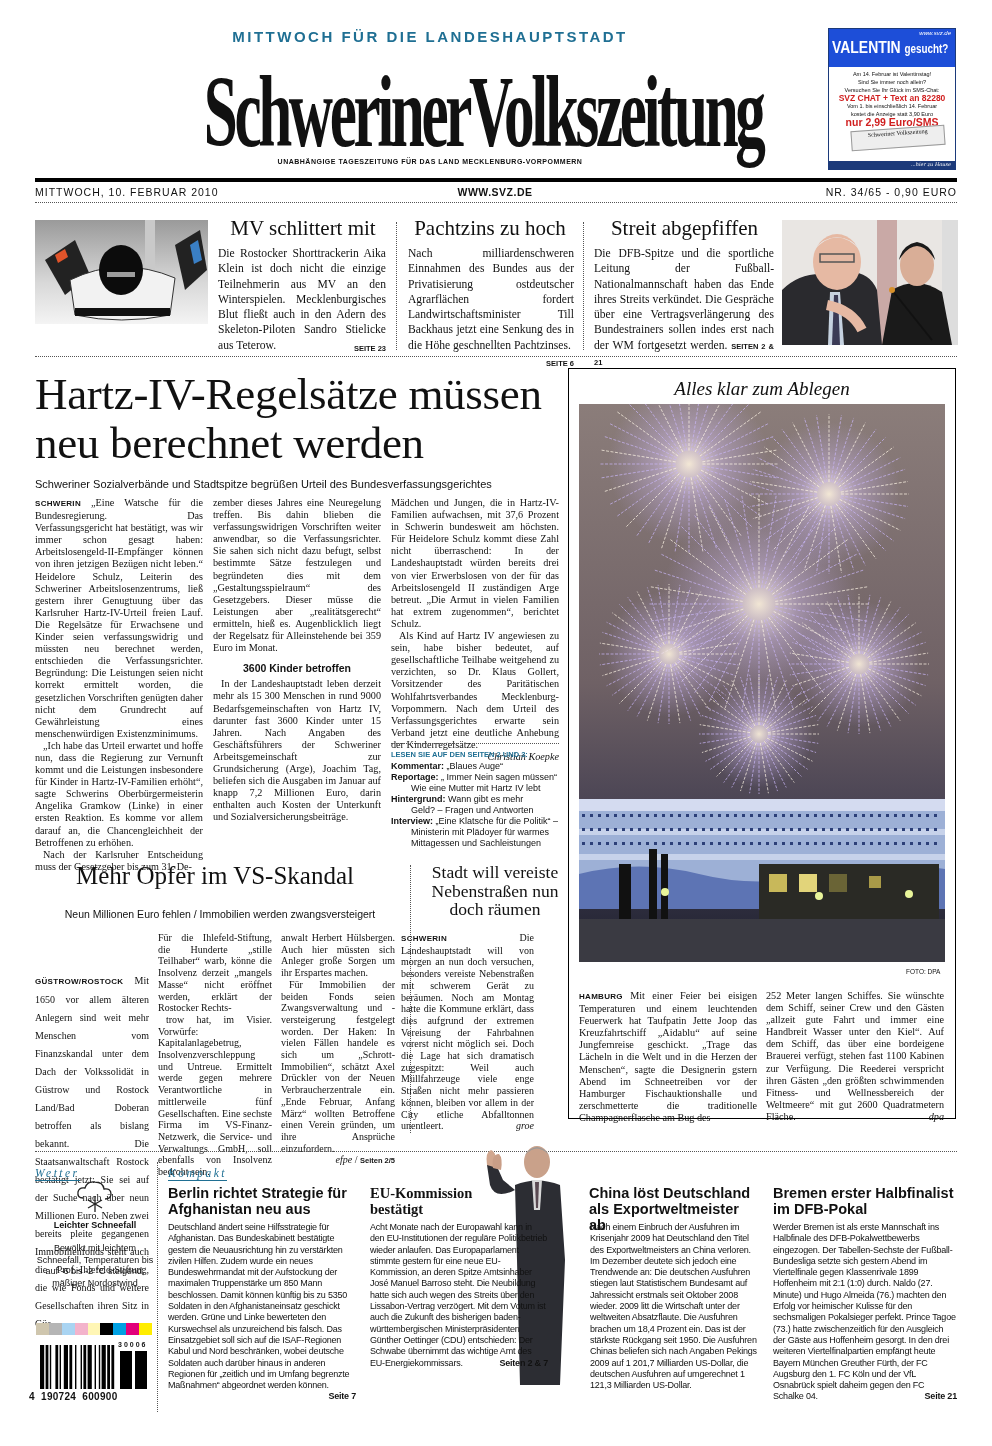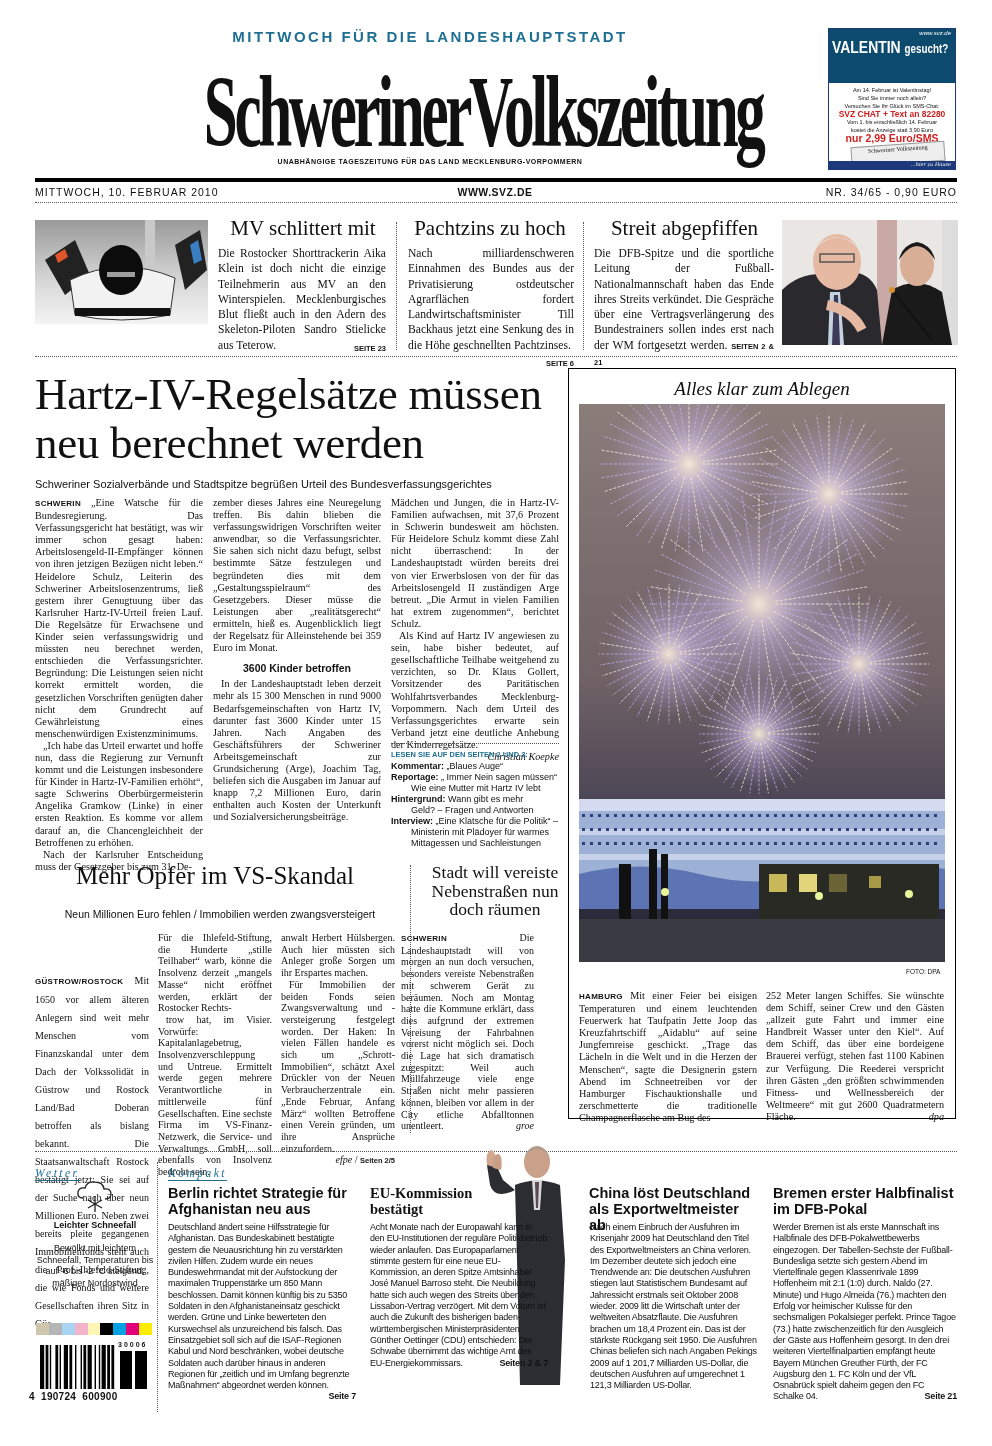--- a/index.html
+++ b/index.html
@@ -12,21 +12,21 @@
 
   
   .tagline-top { left:230px; top:28px; width:400px; text-align:center; color:#1f6f93; font-family:"Liberation Sans", sans-serif; font-weight:bold; letter-spacing:2.5px; font-size:15px; }
   .mast-title { left:95px; top:62px; width:680px; text-align:center; font-family:"Liberation Serif", serif; font-weight:bold; font-size:90px; letter-spacing:-5px; transform:scaleX(0.68) scaleY(1.12); transform-origin:center top; white-space:nowrap; line-height:1; }
   .mast-sub { left:230px; top:158px; width:400px; text-align:center; font-family:"Liberation Sans", sans-serif; font-size:7px; font-weight:bold; letter-spacing:0.5px; }
   .rule-thick { left:35px; top:178px; width:922px; height:4px; background:#000; }
   .dateline { top:186px; font-family:"Liberation Sans", sans-serif; font-size:10.5px; letter-spacing:1px; }
 
   
   .ad { left:828px; top:28px; width:128px; height:142px; background:#fff; border:1px solid #1c3a7a; box-sizing:border-box; }
-  .ad-top { background:#0c4a6e; color:#fff; height:54px; position:relative; }
+  .ad-top { background:#1d4ed8; color:#fff; height:38px; position:relative; }
   .ad-url { position:absolute; right:4px; top:1px; font-size:6px; font-family:"Liberation Sans", sans-serif; font-style:italic; }
   .ad-title { position:absolute; left:3px; top:9px; font-family:"Liberation Sans", sans-serif; font-weight:bold; font-size:17px; transform:scaleX(0.82); transform-origin:left; white-space:nowrap; }
   .ad-title small { font-size:12px; }
   .ad-body { font-family:"Liberation Sans", sans-serif; font-size:5.5px; text-align:center; line-height:8px; padding-top:3px; }
   .ad-red { color:#d01f1f; font-weight:bold; font-size:8.5px; }
   .ad-red2 { color:#d01f1f; font-weight:bold; font-size:10.5px; }
   .ad-paper { margin:2px 10px 0 22px; height:18px; background:#eee; border:1px solid #999; font-size:6px; font-family:"Liberation Serif", serif; text-align:center; transform:rotate(-4deg); }
   .ad-bottom { position:absolute; left:0; right:0; bottom:0; height:8px; background:#1c3a7a; color:#fff; font-size:5px; text-align:right; padding-right:4px; font-style:italic; }
 
   

